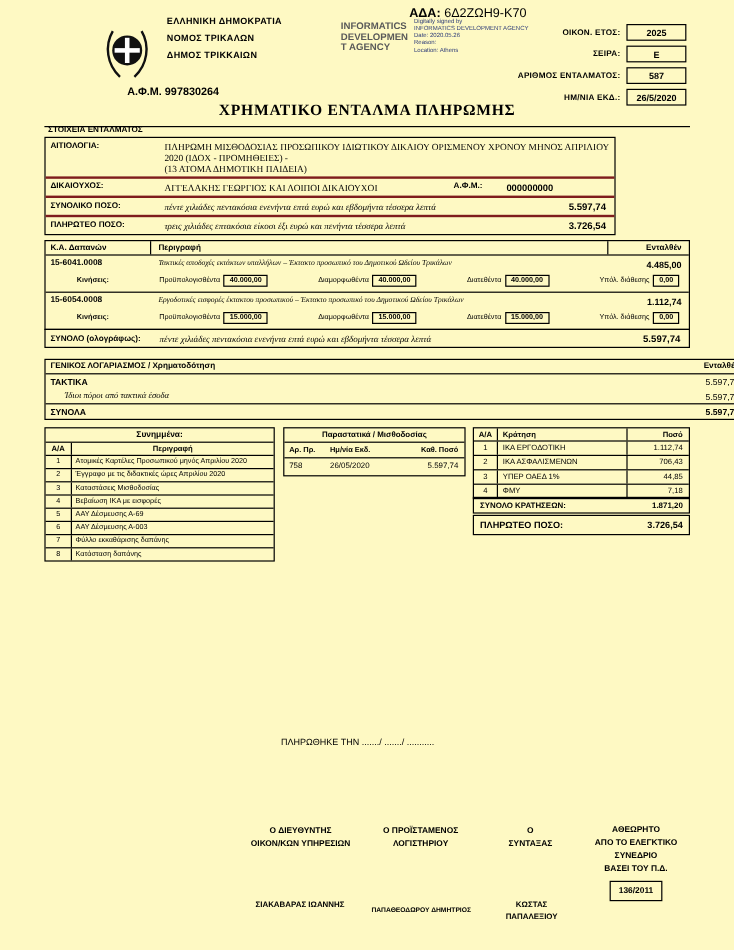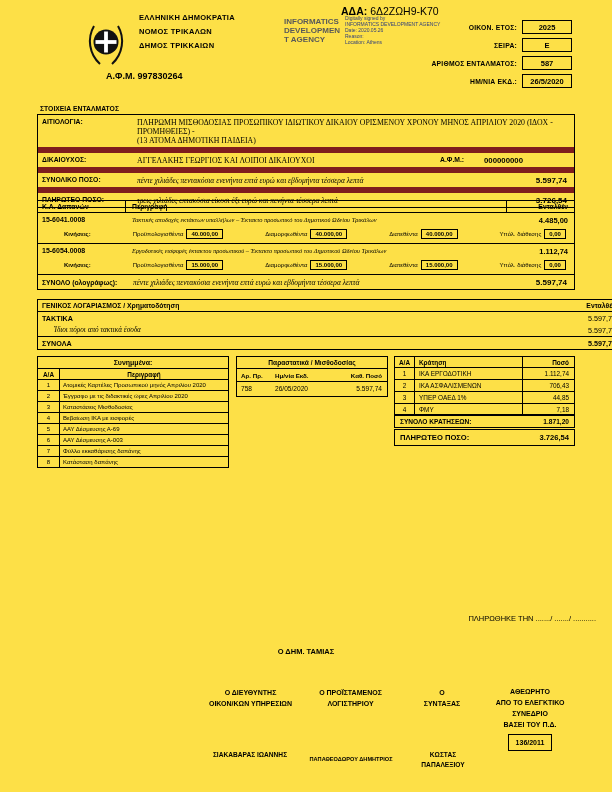--- a/index.html
+++ b/index.html
@@ -1,18 +1,18 @@
 <!DOCTYPE html>
 <html><head>
 <meta charset="utf-8">
 <style>
   * { margin:0; padding:0; box-sizing:border-box; }
   html,body { background:#ffffff; }
   .page {
-    position:relative; width:612px; height:792px; background:#fde047;
+    position:relative; width:612px; height:792px; background:#fef9c3;
     font-family:"Liberation Serif", serif; color:#000; overflow:hidden;
   }
 
   
   .ada { position:absolute; left:341px; top:5px; font-family:"Liberation Sans",sans-serif; font-size:10.5px; }
   .ada b { font-weight:bold; }
 
   
   .emblem { position:absolute; left:84px; top:19px; }
   .org { position:absolute; left:139px; top:11px; font-family:"Liberation Sans",sans-serif; font-size:7.5px; font-weight:bold; line-height:14px; letter-spacing:.3px; }
@@ -26,22 +26,22 @@
   .meta { position:absolute; right:40px; top:20px; width:220px; font-family:"Liberation Sans",sans-serif; }
   .meta-row { display:flex; justify-content:flex-end; align-items:center; margin-bottom:4px; }
   .meta-label { font-size:6.8px; font-weight:bold; margin-right:5px; letter-spacing:.2px; }
   .meta-box { width:50px; border:1px solid #000; font-size:7.5px; font-weight:bold; text-align:center; padding:1.5px 0; }
 
   .title { position:absolute; left:37px; top:84px; width:538px; text-align:center; font-size:13px; font-weight:bold; letter-spacing:.6px; padding-bottom:5px; border-bottom:1px solid #000; }
 
   .section-label { position:absolute; left:40px; top:105px; font-family:"Liberation Sans",sans-serif; font-size:6.8px; font-weight:bold; }
 
   
-  .details { position:absolute; left:37px; top:114px; width:538px; border:1px solid #000; }
-  .d-row { display:flex; border-top:6px solid #7f1d1d; min-height:16px; align-items:flex-start; }
+  .details { position:absolute; left:37px; top:114px; width:476px; border:1px solid #000; }
+  .d-row { display:flex; border-top:2px solid #7f1d1d; min-height:16px; align-items:flex-start; }
   .d-row:first-child { border-top:none; }
   .d-label { flex:0 0 95px; padding:3px 4px; font-family:"Liberation Sans",sans-serif; font-weight:bold; font-size:6.8px; }
   .d-val { flex:1; padding:2.5px 4px; font-size:7.8px; }
   .words { font-style:italic; font-size:7.5px; }
   .d-amount { flex:0 0 72px; padding:2.5px 7px; text-align:right; font-weight:bold; font-size:8px; font-family:"Liberation Sans",sans-serif; }
   .d-afm-label { flex:0 0 44px; padding:3px 2px; font-family:"Liberation Sans",sans-serif; font-weight:bold; font-size:6.8px; }
   .d-afm-value { flex:0 0 92px; padding:2.5px 8px 2.5px 2px; font-size:7.8px; font-weight:bold; text-align:left; font-family:"Liberation Sans",sans-serif; }
 
   
   .ka { position:absolute; left:37px; top:200px; width:538px; border:1px solid #000; font-family:"Liberation Sans",sans-serif; }
@@ -103,21 +103,21 @@
   .de-row { display:flex; font-size:6.4px; border-bottom:1px solid #000; }
   .de-row:last-child { border-bottom:none; }
   .de-row .de-num { padding:2px; }
   .de-row .de-name { padding:2px 4px; }
   .de-row .de-amt { padding:2px 5px; }
 
   .krat-total { position:absolute; left:394px; top:414px; width:181px; border:1px solid #000; display:flex; justify-content:space-between; font-family:"Liberation Sans",sans-serif; font-size:6.6px; font-weight:bold; padding:2.5px 5px; }
   .payable { position:absolute; left:394px; top:429px; width:181px; border:1px solid #000; display:flex; justify-content:space-between; font-family:"Liberation Sans",sans-serif; font-size:7.6px; font-weight:bold; padding:3px 5px; }
 
   
-  .paid { position:absolute; left:0; top:614px; width:596px; text-align:right; font-family:"Liberation Sans",sans-serif; font-size:7.5px; }
+  .paid { position:absolute; left:0; top:614px; width:596px; text-align:center; font-family:"Liberation Sans",sans-serif; font-size:7.5px; }
   .treasurer { position:absolute; left:0; top:647px; width:612px; text-align:center; font-family:"Liberation Sans",sans-serif; font-size:7.5px; font-weight:bold; }
   .sig { position:absolute; text-align:center; font-family:"Liberation Sans",sans-serif; font-size:7px; font-weight:bold; line-height:10.5px; }
   .sig1 { left:183px; top:688px; width:135px; }
   .sig2 { left:303px; top:688px; width:95px; }
   .sig3 { left:412px; top:688px; width:60px; }
   .stamp { position:absolute; left:478px; top:686px; width:104px; text-align:center; font-family:"Liberation Sans",sans-serif; font-size:7px; font-weight:bold; line-height:11px; }
   .stamp-box { display:inline-block; border:1px solid #000; padding:2px 7px; margin-top:4px; }
   .name { position:absolute; text-align:center; font-family:"Liberation Sans",sans-serif; font-weight:bold; }
   .name1 { left:180px; top:751px; width:140px; font-size:6.6px; }
   .name2 { left:296px; top:756px; width:110px; font-size:5.6px; }
@@ -175,20 +175,21 @@
     <div class="meta-row">
       <span class="meta-label">ΑΡΙΘΜΟΣ ΕΝΤΑΛΜΑΤΟΣ:</span>
       <span class="meta-box">587</span>
     </div>
     <div class="meta-row">
       <span class="meta-label">ΗΜ/ΝΙΑ ΕΚΔ.:</span>
       <span class="meta-box">26/5/2020</span>
     </div>
   </div>
 
+  <div class="title">ΧΡΗΜΑΤΙΚΟ ΕΝΤΑΛΜΑ ΠΛΗΡΩΜΗΣ</div>
   <div class="section-label">ΣΤΟΙΧΕΙΑ ΕΝΤΑΛΜΑΤΟΣ</div>
 
   <div class="details">
     <div class="d-row">
       <div class="d-label">ΑΙΤΙΟΛΟΓΙΑ:</div>
       <div class="d-val">
         <div>ΠΛΗΡΩΜΗ ΜΙΣΘΟΔΟΣΙΑΣ ΠΡΟΣΩΠΙΚΟΥ ΙΔΙΩΤΙΚΟΥ ΔΙΚΑΙΟΥ ΟΡΙΣΜΕΝΟΥ ΧΡΟΝΟΥ ΜΗΝΟΣ ΑΠΡΙΛΙΟΥ 2020 (ΙΔΟΧ - ΠΡΟΜΗΘΕΙΕΣ) -</div>
         <div>(13 ΑΤΟΜΑ ΔΗΜΟΤΙΚΗ ΠΑΙΔΕΙΑ)</div>
       </div>
     </div>
@@ -378,21 +379,20 @@
   <div class="krat-total">
     <span>ΣΥΝΟΛΟ ΚΡΑΤΗΣΕΩΝ:</span>
     <span>1.871,20</span>
   </div>
   <div class="payable">
     <span>ΠΛΗΡΩΤΕΟ ΠΟΣΟ:</span>
     <span>3.726,54</span>
   </div>
 
   <div class="paid">ΠΛΗΡΩΘΗΚΕ ΤΗΝ ......./ ......./ ...........</div>
-  <div class="treasurer">Ο ΔΗΜ. ΤΑΜΙΑΣ</div>
 
   <div class="sig sig1">
     <div>Ο ΔΙΕΥΘΥΝΤΗΣ</div>
     <div>ΟΙΚΟΝ/ΚΩΝ ΥΠΗΡΕΣΙΩΝ</div>
   </div>
   <div class="sig sig2">
     <div>Ο ΠΡΟΪΣΤΑΜΕΝΟΣ</div>
     <div>ΛΟΓΙΣΤΗΡΙΟΥ</div>
   </div>
   <div class="sig sig3">

